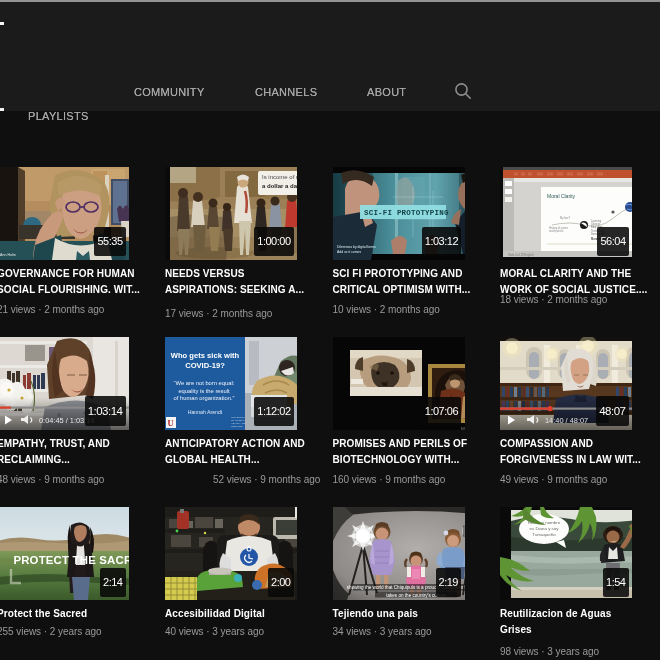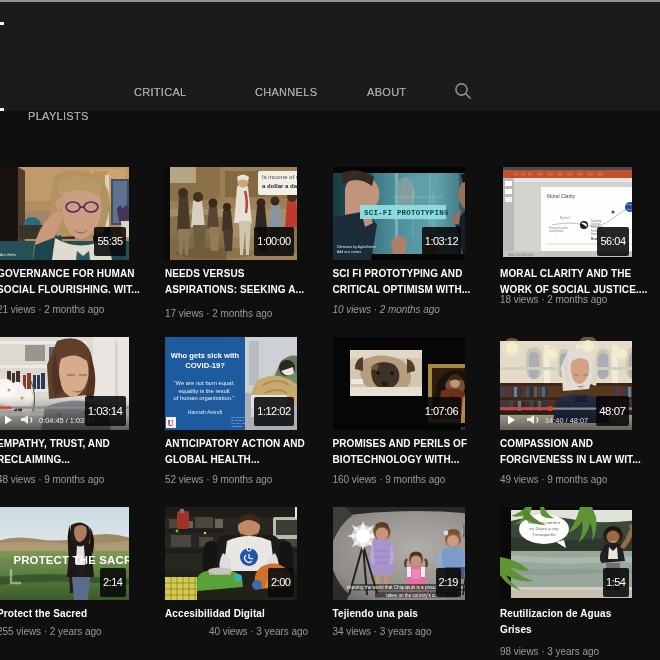--- a/index.html
+++ b/index.html
@@ -20,21 +20,21 @@
          letter-spacing:-0.5px;}
   svg{display:block;}
   .th svg{filter:blur(0.45px);}
 </style>
 </head>
 <body>
   <div class="hdr"></div>
   <div class="topline"></div>
   <div class="dash"></div>
   <div class="tab" style="left:28px;margin-top:24px;">PLAYLISTS</div>
-  <div class="tab" style="left:134px;">CRITICAL</div>
+  <div class="tab" style="left:134px;">COMMUNITY</div>
   <div class="tab" style="left:255px;">CHANNELS</div>
   <div class="tab" style="left:367px;">ABOUT</div>
   <svg style="position:absolute;left:452px;top:80px;" width="24" height="24" viewBox="0 0 24 24">
     <circle cx="9.5" cy="9.5" r="5.6" fill="none" stroke="#8d8d8d" stroke-width="1.6"></circle>
     <line x1="13.7" y1="13.7" x2="18.2" y2="18.2" stroke="#8d8d8d" stroke-width="1.6" stroke-linecap="round"></line>
   </svg>
   <div class="tabind"></div>
 
   <div class="card" style="left:-3px;top:166.5px;">
     <div class="th" id="t11">
@@ -178,21 +178,21 @@
 <rect x="138" y="0" width="28" height="20" fill="#c7c2b8"></rect>
 <rect x="138" y="0" width="28" height="6" fill="#8f8a80"></rect>
 <path d="M146,20 q6,-9 12,0 Z" fill="#6a5c4c"></path>
 <circle cx="152" cy="9" r="3.4" fill="#b98a68"></circle>
 <text x="4" y="81" font-size="3.4" fill="#d8eef0" font-family="Liberation Sans,sans-serif">Dilemmas by digital forms</text>
 <text x="4" y="85.5" font-size="3.4" fill="#d8eef0" font-family="Liberation Sans,sans-serif">Add us it comes</text>
 </svg>
       <div class="badge">1:03:12</div>
     </div>
     <div class="ttl">SCI FI PROTOTYPING AND<br>CRITICAL OPTIMISM WITH...</div>
-    <div class="meta" style="top:137px;font-style:italic;">10 views&nbsp;·&nbsp;2 months ago</div>
+    <div class="meta" style="top:137px;">10 views&nbsp;·&nbsp;2 months ago</div>
   </div>
   <div class="card" style="left:500px;top:166.5px;">
     <div class="th" id="t14">
       <svg width="166" height="93" viewBox="0 0 166 93">
 <rect width="166" height="93" fill="#0a0a0a"></rect>
 <rect x="3" y="0" width="163" height="90" fill="#d5d3d0"></rect>
 <rect x="3" y="0" width="163" height="3" fill="#4a4a4a"></rect>
 <rect x="3" y="3" width="163" height="8" fill="#c0512f"></rect>
 <g fill="#cf6a4a" opacity="0.8">
           <rect x="14" y="5.5" width="4" height="3"></rect>
@@ -359,21 +359,21 @@
 <rect x="86" y="70" width="42" height="10" fill="#d4d7da"></rect>
 <path d="M134,14 v46" stroke="#8a8e96" stroke-width="1.2"></path>
 <rect x="146" y="0" width="20" height="17" fill="#e9e9eb"></rect>
 <rect x="158" y="1" width="8" height="10" fill="#2a4a9a"></rect>
 <circle cx="153" cy="7" r="3.4" fill="#caa080"></circle>
 <path d="M148,17 q5,-7 10,0 Z" fill="#dcd8d2"></path>
 </svg>
       <div class="badge">1:12:02</div>
     </div>
     <div class="ttl">ANTICIPATORY ACTION AND<br>GLOBAL HEALTH...</div>
-    <div class="meta" style="top:137px;">52 views&nbsp;·&nbsp;9 months ago</div>
+    <div class="meta" style="top:137px;margin-left:48px;">52 views&nbsp;·&nbsp;9 months ago</div>
   </div>
   <div class="card" style="left:332.5px;top:336.5px;">
     <div class="th" id="t23">
       <svg width="166" height="93" viewBox="0 0 166 93">
 <rect width="166" height="93" fill="#060606"></rect>
 <rect x="17" y="13" width="72" height="46" fill="#d4c7b2"></rect>
 <rect x="17" y="13" width="72" height="8" fill="#e2d8c6"></rect>
 <path d="M28,24 q18,-10 38,-2 q12,6 12,20 q-2,12 -18,14 q-18,2 -28,-8 q-8,-12 -4,-24 Z" fill="#b89c7e"></path>
 <path d="M40,28 q11,-6 22,0 q7,8 3,17 q-6,9 -15,7 q-9,-2 -11,-11 q-2,-8 1,-13 Z" fill="#3e3226"></path>
 <circle cx="45" cy="36" r="1.8" fill="#171008"></circle>
@@ -616,21 +616,21 @@
 <path d="M96,60 q14,-8 26,2 q8,8 4,18 l-34,2 q-6,-14 4,-22 Z" fill="#cd7226"></path>
 <path d="M104,66 q10,-4 18,4 l-2,10 -20,0 Z" fill="#c49a5c"></path>
 <circle cx="73" cy="71" r="4" fill="#3ab0b8"></circle>
 <circle cx="92" cy="78" r="5" fill="#3a6ab0"></circle>
 <rect x="130" y="66" width="36 " height="27" fill="#1c1a16"></rect>
 <rect x="134" y="70" width="20" height="10" fill="#3f3b32"></rect>
 </svg>
       <div class="badge">2:00</div>
     </div>
     <div class="ttl">Accesibilidad Digital</div>
-    <div class="meta" style="top:119px;margin-left:44px;">40 views&nbsp;·&nbsp;3 years ago</div>
+    <div class="meta" style="top:119px;">40 views&nbsp;·&nbsp;3 years ago</div>
   </div>
   <div class="card" style="left:332.5px;top:507px;">
     <div class="th" id="t33">
       <svg width="166" height="93" viewBox="0 0 166 93">
 <defs>
           <radialGradient id="gst" cx="0.5" cy="0.45" r="0.75">
 <stop offset="0" stop-color="#b2aeab"></stop>
             <stop offset="0.7" stop-color="#8e8a87"></stop>
             <stop offset="1" stop-color="#5f5c59"></stop>
           </radialGradient>

